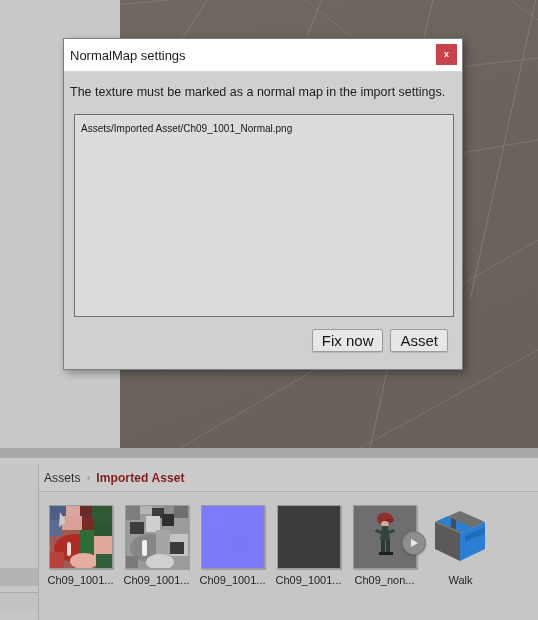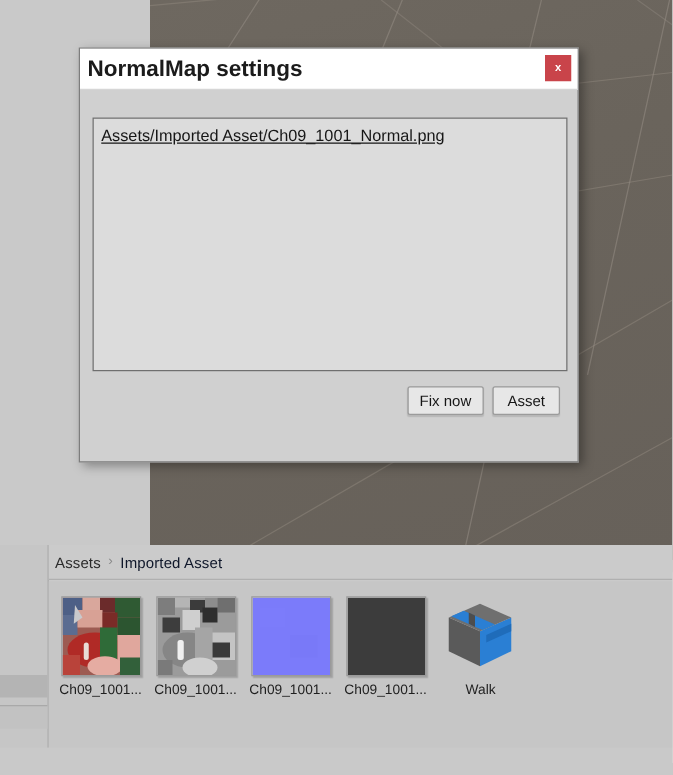--- a/index.html
+++ b/index.html
@@ -51,21 +51,21 @@
   .panel-gap {
     position: absolute;
     left: 0; top: 448px;
     width: 538px; height: 10px;
     background: #a9a9a9;
   }
 
   
   .project-panel {
     position: absolute;
-    left: 0; top: 436px;
+    left: 0; top: 464px;
     width: 538px; height: 134px;
     background: #cacaca;
   }
   .project-sidebar {
     position: absolute;
     left: 0; top: 0;
     width: 38px; height: 162px;
     background: #c6c6c6;
     border-right: 1px solid #a9a9a9;
   }
@@ -85,21 +85,21 @@
     display: flex;
     align-items: center;
     padding-left: 5px;
     box-sizing: border-box;
   }
   .breadcrumb .crumb {
     font-size: 12px;
     color: #2b2b2b;
     letter-spacing: .1px;
   }
-  .breadcrumb .crumb.bold { font-weight: normal; color: #0f172a; }
+  .breadcrumb .crumb.bold { font-weight: bold; color: #7f1d1d; }
   .breadcrumb .sep {
     margin: 0 6px;
     color: #8a8a8a;
     font-size: 11px;
     line-height: 1;
   }
 
   .asset-grid {
     position: absolute;
     left: 39px; top: 29px;
@@ -171,23 +171,22 @@
     position: relative;
     height: 33px;
     background: #ffffff;
     border-bottom: 1px solid #d6d6d6;
     display: flex;
     align-items: center;
     padding-left: 6px;
     box-sizing: border-box;
   }
   .dialog-title {
-    font-size: 18px;
+    font-size: 13px;
     color: #1b1b1b;
-    font-weight: bold;
   }
   .close-btn {
     position: absolute;
     right: 5px; top: 5px;
     width: 21px; height: 21px;
     background: #c9444a;
     color: #ffffff;
     font-size: 9px;
     font-weight: bold;
     display: flex;
@@ -211,39 +210,38 @@
   .listbox {
     margin: 12px 3px 0 4px;
     height: 203px;
     background: #dcdcdc;
     border: 1px solid #6f6f6f;
     box-sizing: border-box;
     padding: 6px 0 0 6px;
     overflow: hidden;
   }
   .listbox-item {
-    font-size: 13px;
+    font-size: 10px;
     color: #161616;
     line-height: 16px;
     white-space: nowrap;
-    text-decoration: underline;
   }
   .dialog-buttons {
     display: flex;
     justify-content: flex-end;
     gap: 7px;
     padding: 12px 9px 0 0;
   }
   .dlg-btn {
     min-width: 54px;
     height: 23px;
     background: #e7e7e7;
     border: 1px solid #9b9b9b;
     border-radius: 2px;
-    font-size: 12px;
+    font-size: 15px;
     color: #161616;
     font-family: "Liberation Sans", sans-serif;
     padding: 0 9px;
     cursor: pointer;
     box-shadow: 0 1px 1px rgba(0,0,0,.12);
   }
 </style>
 </head>
 <body>
 
@@ -354,20 +352,39 @@
         <div class="asset">
           <div class="thumb-wrap">
             <div class="thumb tex"><svg width="62" height="62" viewBox="0 0 62 62">
                 <rect width="62" height="62" fill="#3c3c3c"></rect>
               </svg></div>
           </div>
           <div class="asset-label">Ch09_1001...</div>
         </div>
         <div class="asset">
           <div class="thumb-wrap">
+            <div class="thumb tex"><svg width="62" height="62" viewBox="0 0 62 62">
+                <rect width="62" height="62" fill="#6e6e6e"></rect>
+                <ellipse cx="31" cy="13" rx="8" ry="6.5" fill="#8d2f2c"></ellipse>
+                <path d="M31 13h9l-1 3h-8z" fill="#7c2926"></path>
+                <ellipse cx="31" cy="18" rx="4" ry="3" fill="#cfa99a"></ellipse>
+                <path d="M28 20h6l2 14h-10z" fill="#33463c"></path>
+                <path d="M22 23l6 2-1 3-6-2z" fill="#33463c"></path>
+                <path d="M40 23l-6 2 1 3 6-2z" fill="#33463c"></path>
+                <path d="M27 34h4v12h-4z" fill="#2b3a33"></path>
+                <path d="M32 34h4v12h-4z" fill="#2b3a33"></path>
+                <path d="M25 46h7v3h-7z" fill="#1d1d1d"></path>
+                <path d="M32 46h7v3h-7z" fill="#1d1d1d"></path>
+              </svg></div>
+            <div class="play-badge"></div>
+          </div>
+          <div class="asset-label">Ch09_non...</div>
+        </div>
+        <div class="asset">
+          <div class="thumb-wrap">
             <div class="thumb"><svg width="62" height="62" viewBox="0 0 62 62">
                 <path d="M31 6 L56 17 L56 44 L31 56 L6 44 L6 17 Z" fill="none"></path>
                 <path d="M6 17 L31 28 L31 56 L6 44 Z" fill="#5a5a5a"></path>
                 <path d="M31 28 L56 17 L56 44 L31 56 Z" fill="#2a7fd4"></path>
                 <path d="M6 17 L31 6 L56 17 L31 28 Z" fill="#6f6f6f"></path>
                 <path d="M18 11.5 L43 22.5 L33 27 L8 16 Z" fill="#2a7fd4"></path>
                 <path d="M22 13 L22 22 L27 24.5 L27 15.3 Z" fill="#4d4d4d"></path>
                 <path d="M36 31 L56 22 L56 28 L36 37 Z" fill="#1f6cba"></path>
               </svg></div>
           </div>
@@ -377,20 +394,21 @@
   </div>
 
   <div class="dialog">
 
     <div class="dialog-titlebar">
       <span class="dialog-title">NormalMap settings</span>
       <button class="close-btn">x</button>
     </div>
 
     <div class="dialog-body">
+      <div class="msg-line">The texture must be marked as a normal map in the import settings.</div>
 
       <div class="listbox">
         <div class="listbox-item">Assets/Imported Asset/Ch09_1001_Normal.png</div>
       </div>
 
       <div class="dialog-buttons">
         <button class="dlg-btn">Fix now</button>
         <button class="dlg-btn">Asset</button>
       </div>
     </div>

